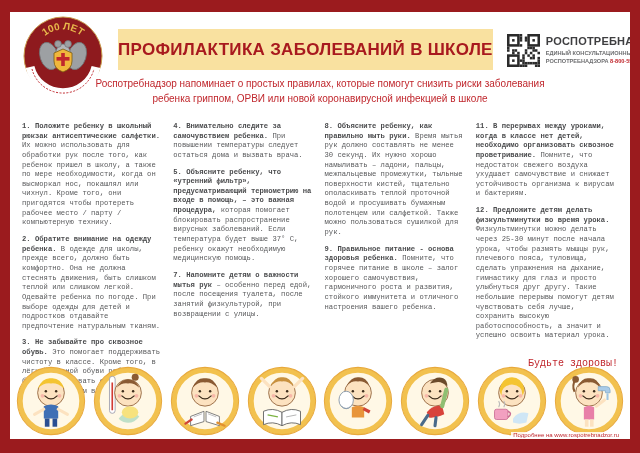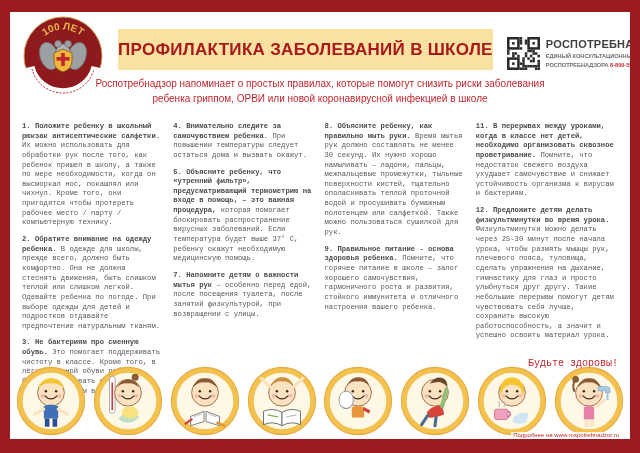--- a/index.html
+++ b/index.html
@@ -1,19 +1,19 @@
 <!DOCTYPE html>
 <html><head>
 <meta charset="utf-8">
 <style>
   html,body{margin:0;padding:0;}
   .poster{width:640px;height:453px;position:relative;background:#9B1B1E;font-family:"Liberation Sans",sans-serif;overflow:hidden;}
   .content{position:absolute;left:10px;right:10px;top:12px;bottom:14px;background:#ffffff;overflow:hidden;}
   .logo{position:absolute;left:12px;top:3px;width:82px;height:82px;}
-  .header{display:flex;align-items:flex-end;padding:2px 10px 0 102px;}
+  .header{display:flex;align-items:center;padding:2px 10px 0 102px;}
   .title-banner{flex:1;margin:15px 14px 0 6px;background:#F9E1A0;height:41px;display:flex;align-items:center;justify-content:center;}
   .title-banner span{color:#A8191E;font-weight:bold;font-size:17px;letter-spacing:0.3px;white-space:nowrap;}
   .agency{width:160px;display:flex;gap:6px;margin-top:16px;align-items:flex-start;}
   .qr{width:33px;height:33px;flex:none;}
   .agency-text{padding-top:1px;}
   .agency-name{font-size:11px;font-weight:bold;color:#3E3E40;letter-spacing:0.2px;}
   .agency-sub{font-size:5.6px;color:#6D6E70;font-weight:bold;line-height:1.55;margin-top:2px;}
   .phone{color:#C0272D;}
   .subtitle{width:472px;margin:7px auto 7px;text-align:center;color:#C0272D;font-size:10px;line-height:1.45;}
   .columns{display:grid;grid-template-columns:repeat(4,1fr);gap:9px;padding:9px 12px 0;color:#58595B;font-size:7.2px;line-height:1.34;font-family:Liberation Mono, monospace;}
@@ -124,24 +124,24 @@
         </div>
       </div>
     </div>
 
     <div class="subtitle">Роспотребнадзор напоминает о простых правилах, которые помогут снизить риски заболевания ребенка гриппом, ОРВИ или новой коронавирусной инфекцией в школе</div>
 
     <div class="columns" id="columns">
         <div>
           <p class="item"><b>1.</b> <b>Положите ребенку в школьный рюкзак антисептические салфетки.</b> <span>Их можно использовать для обработки рук после того, как ребенок пришел в школу, а также по мере необходимости, когда он высморкал нос, покашлял или чихнул. Кроме того, они пригодятся чтобы протереть рабочее место / парту / компьютерную технику.</span></p>
           <p class="item"><b>2.</b> <b>Обратите внимание на одежду ребенка.</b> <span>В одежде для школы, прежде всего, должно быть комфортно. Она не должна стеснять движения, быть слишком теплой или слишком легкой. Одевайте ребенка по погоде. При выборе одежды для детей и подростков отдавайте предпочтение натуральным тканям.</span></p>
-          <p class="item"><b>3.</b> <b>Не бактериям про сменную обувь.</b> <span>Это помогает поддерживать чистоту в классе. Кроме того, в лёгкой сменой обуви ребенок будет чувствовать себя комфортнее, чем в теплой уличной.</span></p>
+          <p class="item"><b>3.</b> <b>Не забывайте про сквозное обувь.</b> <span>Это помогает поддерживать чистоту в классе. Кроме того, в лёгкой сменой обуви ребенок будет чувствовать себя комфортнее, чем в теплой уличной.</span></p>
         </div>
         <div>
-          <p class="item"><b>4.</b> <b>Внимательно следите за самочувствием ребенка.</b> <span>При повышении температуры следует остаться дома и вызвать окажут.</span></p>
+          <p class="item"><b>4.</b> <b>Внимательно следите за самочувствием ребенка.</b> <span>При повышении температуры следует остаться дома и вызвать врача.</span></p>
           <p class="item"><b>5.</b> <b>Объясните ребенку, что «утренний фильтр», предусматривающий термометрию на входе в помощь, – это важная процедура,</b> <span>которая помогает блокировать распространение вирусных заболеваний. Если температура будет выше 37° С, ребенку окажут необходимую медицинскую помощь.</span></p>
           <p class="item"><b>7.</b> <b>Напомните детям о важности мытья рук</b> <span>– особенно перед едой, после посещения туалета, после занятий физкультурой, при возвращении с улицы.</span></p>
         </div>
         <div>
           <p class="item"><b>8.</b> <b>Объясните ребенку, как правильно мыть руки.</b> <span>Время мытья рук должно составлять не менее 30 секунд. Их нужно хорошо намыливать – ладони, пальцы, межпальцевые промежутки, тыльные поверхности кистей, тщательно ополаскивать теплой проточной водой и просушивать бумажным полотенцем или салфеткой. Также можно пользоваться сушилкой для рук.</span></p>
           <p class="item"><b>9.</b> <b>Правильное питание - основа здоровья ребенка.</b> <span>Помните, что горячее питание в школе – залог хорошего самочувствия, гармоничного роста и развития, стойкого иммунитета и отличного настроения вашего ребенка.</span></p>
         </div>
         <div>
           <p class="item"><b>11.</b> <b>В перерывах между уроками, когда в классе нет детей, необходимо организовать сквозное проветривание.</b> <span>Помните, что недостаток свежего воздуха ухудшает самочувствие и снижает устойчивость организма к вирусам и бактериям.</span></p>
           <p class="item"><b>12.</b> <b>Предложите детям делать физкультминутки во время урока.</b> <span>Физкультминутки можно делать через 25-30 минут после начала урока, чтобы размять мышцы рук, плечевого пояса, туловища, сделать упражнения на дыхание, гимнастику для глаз и просто улыбнуться друг другу. Такие небольшие перерывы помогут детям чувствовать себя лучше, сохранить высокую работоспособность, а значит и успешно освоить материал урока.</span></p>

